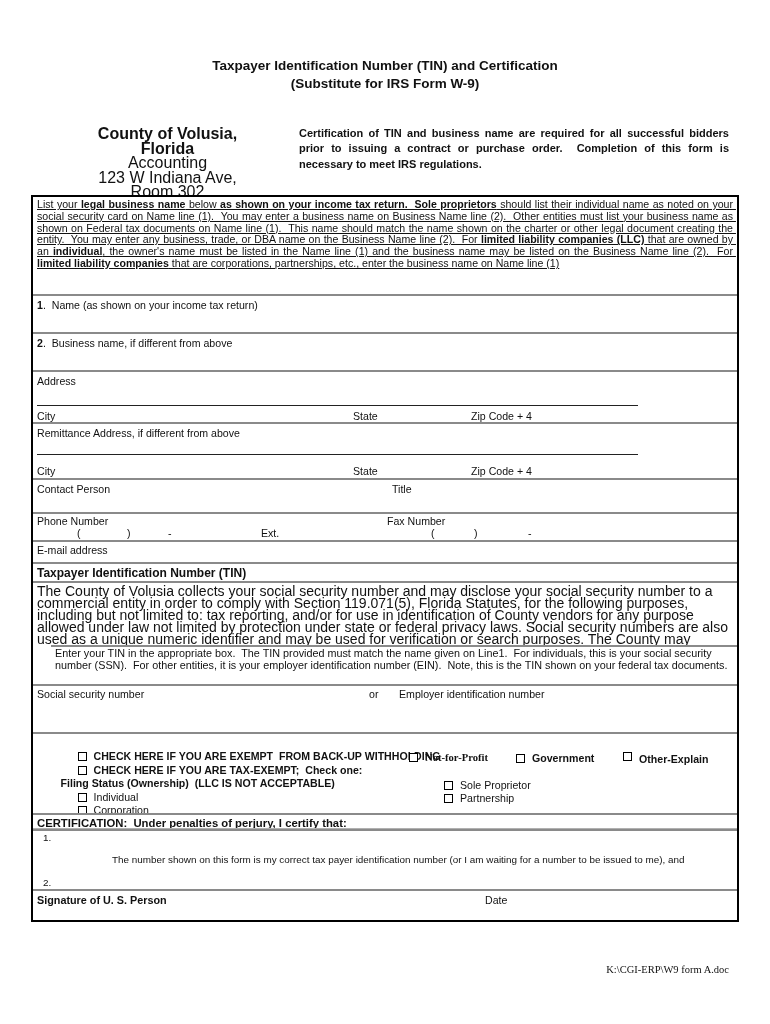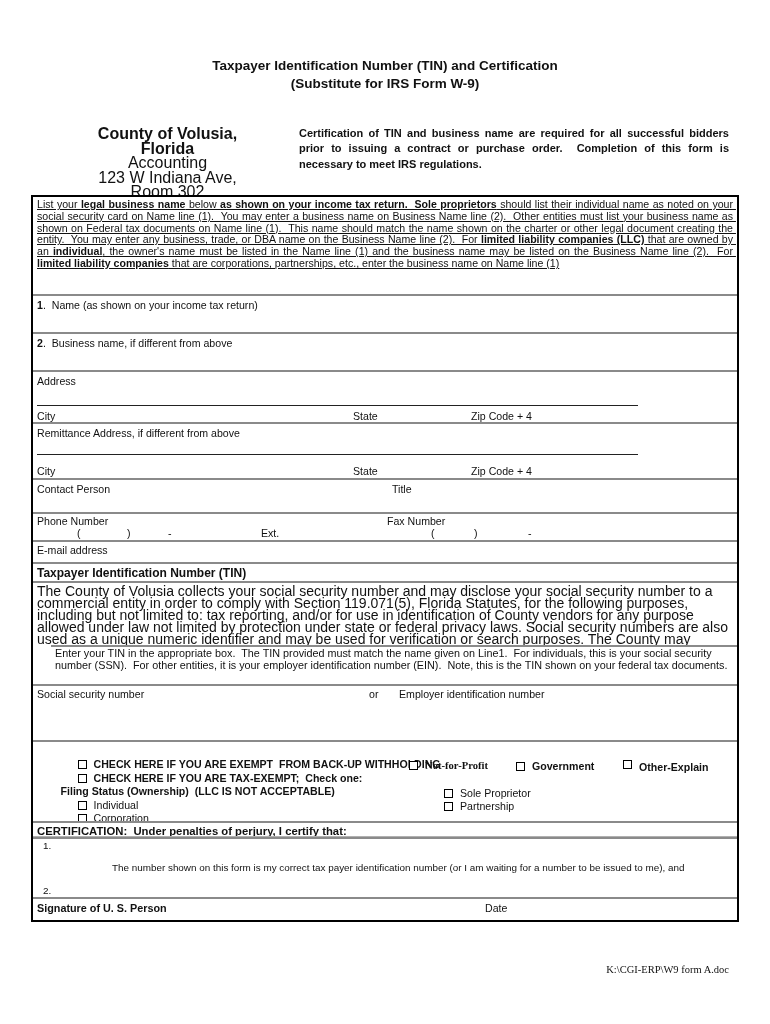--- a/index.html
+++ b/index.html
@@ -23,21 +23,21 @@
   .row{position:relative;border-top:2px solid #8a8a8a;overflow:hidden;font-size:10.6px;}
   .row.first{border-top:none;}
 
   .r-intro{height:97px;padding:2px 4px;line-height:11.8px;text-align:justify;white-space:pre-wrap;text-decoration:underline;}
   .r-name{height:38px;} .r-biz{height:38px;}
   .r-addr{height:52px;} .r-remit{height:56px;}
   .r-contact{height:34px;} .r-phone{height:28px;} .r-email{height:22px;}
   .r-tinhead{height:19px;}
   .r-privacy{height:64px;padding:2px 4px;font-size:14px;line-height:12px;white-space:pre-wrap;}
   .r-entertin{height:39px;padding:1px 4px;font-size:10.8px;line-height:11.5px;white-space:pre-wrap;margin-left:18px;}
-  .r-ssn{height:56px;} .r-checks{height:81px;}
+  .r-ssn{height:48px;} .r-checks{height:81px;}
   .r-certhead{height:16px;border-bottom:1px solid #b0b0b0;}
   .r-certlist{height:60px;padding-top:1px;font-size:9.9px;line-height:11.2px;}
   .r-sig{flex:1;}
 
   .flabel{position:absolute;top:3px;left:4px;white-space:pre-wrap;}
   .pos{position:absolute;white-space:pre-wrap;}
   .writeline{position:absolute;left:4px;width:601px;border-bottom:1px solid #222;height:1px;}
   .fillarea{position:absolute;background:transparent;}
 
   .tin-h{position:absolute;top:2px;left:4px;font-weight:bold;font-size:12px;}

